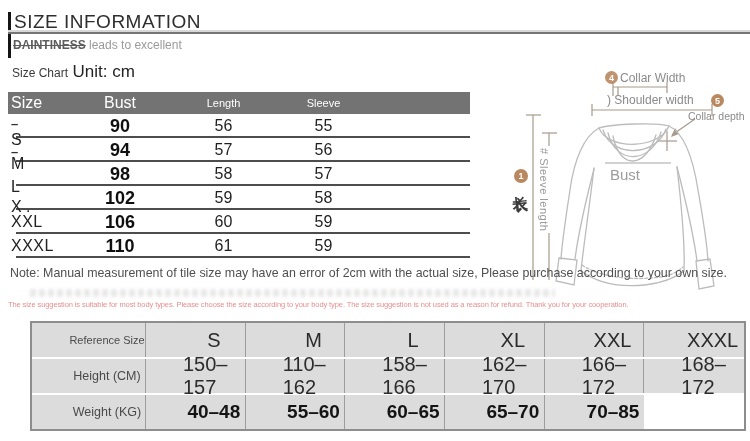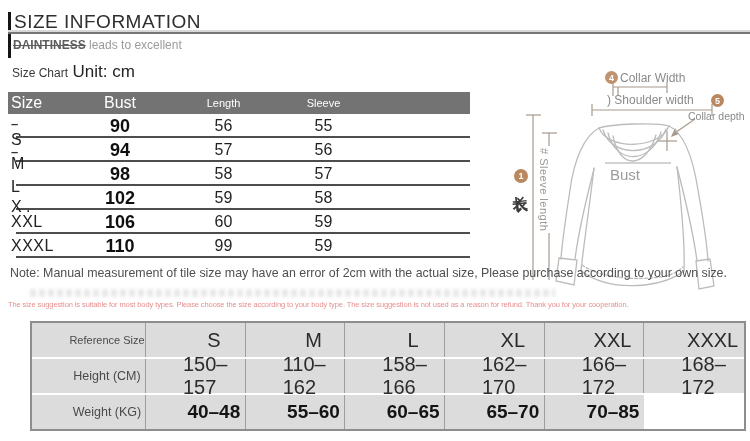--- a/index.html
+++ b/index.html
@@ -150,21 +150,21 @@
         <div class="cell bust">106</div>
         <div class="cell">60</div>
         <div class="cell">59</div>
           <div></div>
       </div>
       <div class="st-grid st-row">
         <div class="size-cell">
             <span class="size-label">XXXL</span>
           </div>
         <div class="cell bust">110</div>
-        <div class="cell">99</div>
+        <div class="cell">61</div>
         <div class="cell">59</div>
           <div></div>
       </div>
     </div>
   </div>
 
   <svg class="diagram-svg" width="255" height="245" viewBox="495 58 255 245">
     <g stroke="#a79a8c" stroke-width="1.2" fill="none">
       <path d="M533 115 V280"></path>
         <path d="M526 115 H541"></path>

